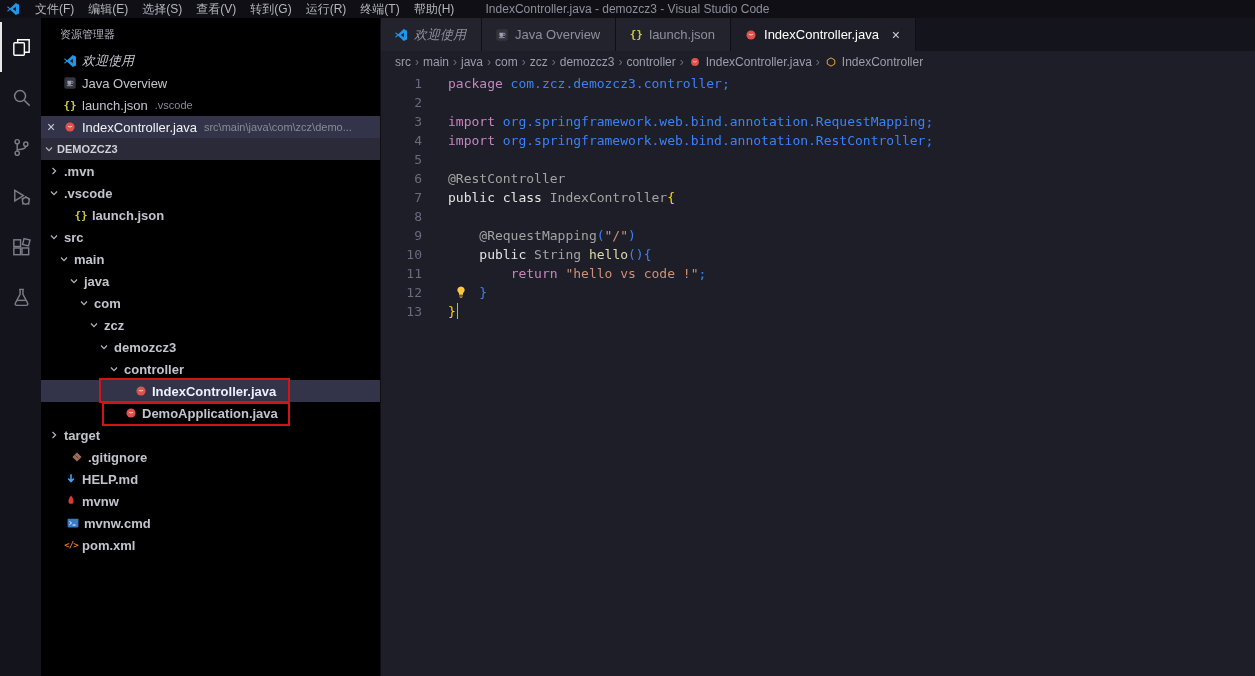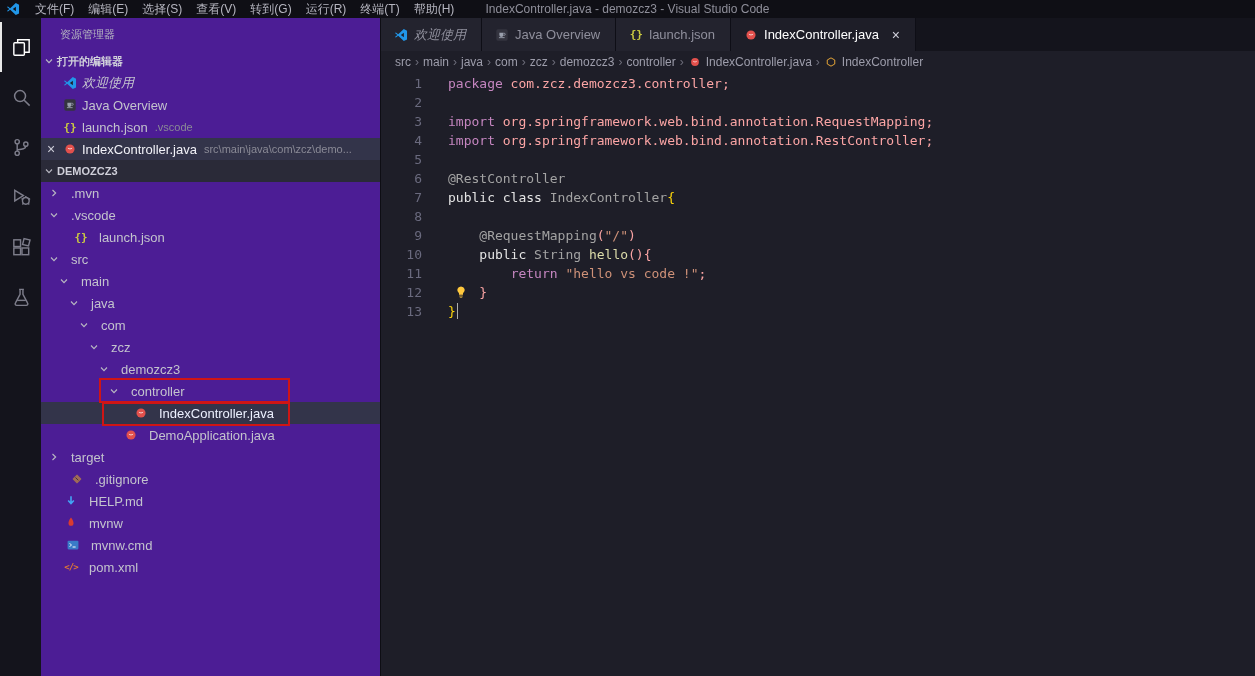--- a/index.html
+++ b/index.html
@@ -17,60 +17,60 @@
 
   .main { flex:1; display:flex; min-height:0; }
 
   
   .activitybar { width:41px; flex:0 0 41px; background:#14141c; display:flex; flex-direction:column; align-items:center; padding-top:4px; }
   .ab-item { width:41px; height:50px; display:flex; align-items:center; justify-content:center; color:#7d7d8a; border-left:2px solid transparent; cursor:pointer; }
   .ab-item svg { width:23px; height:23px; }
   .ab-item.active { color:#ffffff; border-left-color:#e8e8e8; }
 
   
-  .sidebar { width:339px; flex:0 0 339px; background:#4c1d95; position:relative; color:#c3c3cd; overflow:hidden; }
+  .sidebar { width:339px; flex:0 0 339px; background:#000000; position:relative; color:#c3c3cd; overflow:hidden; }
   .sidebar-title { height:32px; line-height:32px; padding-left:19px; font-size:11px; color:#b4b4c0; }
   .section-header { height:22px; display:flex; align-items:center; font-size:11px; font-weight:bold; color:#d0d0da; cursor:pointer; }
   .section-header.project { background:#2a2a38; }
   .twistie { width:16px; height:16px; flex:0 0 16px; display:flex; align-items:center; justify-content:center; }
   .twistie svg { width:12px; height:12px; }
   .twistie.expanded svg { transform:rotate(90deg); }
   .oe-row { height:22px; display:flex; align-items:center; font-size:13px; cursor:pointer; overflow:hidden; }
   .oe-row.active { background:#33344a; color:#f2f2f8; }
   .close-slot { width:20px; flex:0 0 20px; text-align:center; font-size:14px; color:#cdcdd8; }
   .file-icon { width:18px; height:16px; flex:0 0 18px; display:inline-flex; align-items:center; justify-content:center; }
   .file-icon svg { width:14px; height:14px; }
   .json-glyph { color:#cbcb41; font-weight:bold; font-size:11px; font-family:"DejaVu Sans Mono",monospace; }
   .xml-glyph { color:#e37933; font-weight:bold; font-size:9px; letter-spacing:-1px; font-family:"DejaVu Sans Mono",monospace; }
   .oe-label { margin-left:3px; white-space:nowrap; }
   .italic { font-style:italic; }
   .oe-detail { margin-left:7px; font-size:11px; color:#8a8a96; white-space:nowrap; overflow:hidden; text-overflow:ellipsis; }
   .tree-row { height:22px; display:flex; align-items:center; font-size:13px; cursor:pointer; white-space:nowrap; }
   .tree-row.selected { background:#33344a; color:#ecf0ff; }
-  .tree-label { margin-left:9px; }
+  .tree-label { margin-left:2px;font-weight:bold; }
   .anno { position:absolute; border:2px solid #cf1515; pointer-events:none; z-index:4; }
 
   
   .editor-col { flex:1; display:flex; flex-direction:column; min-width:0; background:#1e1e28; border-left:1px solid #0e0e14; }
   .tabbar { height:33px; flex:0 0 33px; background:#14141c; display:flex; overflow:hidden; }
   .tab { height:33px; display:flex; align-items:center; padding:0 11px; background:#23232e; color:#8f8f9c; font-size:13px; border-right:1px solid #0e0e16; cursor:pointer; white-space:nowrap; }
   .tab.active { background:#1e1e28; color:#ffffff; }
   .tab-label { margin:0 4px; }
   .tab-close { width:16px; text-align:center; font-size:14px; color:#d2d2dd; margin-left:5px; cursor:pointer; }
   .breadcrumbs { height:21px; flex:0 0 21px; display:flex; align-items:center; font-size:12px; color:#9d9dab; padding-left:14px; }
   .bc-sep { color:#6d6d7a; margin:0 4px; }
   .bc-item { display:flex; align-items:center; gap:3px; cursor:pointer; }
   .bc-item .file-icon { width:15px; flex:0 0 15px; }
   .bc-item .file-icon svg { width:12px; height:12px; }
   .code { flex:1; font-family:"DejaVu Sans Mono","Liberation Mono",monospace; font-size:13px; line-height:19px; padding-top:2px; overflow:hidden; }
   .line { display:flex; height:19px; position:relative; }
   .ln { width:41px; flex:0 0 41px; text-align:right; color:#6a6a7e; user-select:none; }
   .txt { padding-left:26px; white-space:pre; color:#d4d4d4; }
   .tok-kw { color:#C586C0; } .tok-kwb { color:#e5e5e5; } .tok-type { color:#a3a3a3; }
-  .tok-fn { color:#DCDCAA; } .tok-str { color:#CE9178; } .tok-fg { color:#fca5a5;text-align:center; } .tok-gold { color:#ffd70a; }
+  .tok-fn { color:#DCDCAA; } .tok-str { color:#CE9178; } .tok-fg { color:#3b82f6;text-align:center; } .tok-gold { color:#ffd70a; }
   .bulb { position:absolute; left:73px; top:2px; width:14px; height:14px; }
   .bulb svg { width:14px; height:14px; }
   .cursor { display:inline-block; width:1.5px; height:16px; background:#aeafad; vertical-align:text-bottom; margin-left:1px; }
 </style>
 </head>
 <body>
 
 <div class="app">
 
   <div class="titlebar">
@@ -135,28 +135,20 @@
           <svg viewBox="0 0 24 24" fill="none" stroke="currentColor" stroke-width="1.5">
             <path d="M9.5 3.5h5M10.5 3.5v5.2L5.6 17.8A1.6 1.6 0 007 20.2h10a1.6 1.6 0 001.4-2.4l-4.9-9.1V3.5"></path>
             <path d="M7.5 15h9"></path>
           </svg>
         </div>
       </div>
 
     <div class="sidebar">
       <div class="sidebar-title">资源管理器</div>
 
-      <div class="section-header">
-        <span class="twistie expanded">
-          <svg viewBox="0 0 16 16" fill="none" stroke="#b8b8c2" stroke-width="1.5">
-              <path d="M6 4l4.2 4L6 12"></path>
-            </svg>
-        </span>
-        <span>打开的编辑器</span>
-      </div>
       <div id="open-editors">
           <div class="oe-row">
             <span class="close-slot"></span>
             <span class="file-icon">
               <svg viewBox="0 0 16 16">
                 <path fill="#2196e8" d="M11.2 1.2L4.8 7.1 2.2 5.1l-1.1.6L3.8 8 1.1 10.3l1.1.6 2.6-2L11.2 14.8l3.7-1.8V3L11.2 1.2z"></path>
                 <path fill="#20202b" d="M11.3 5.3v5.4L7.8 8l3.5-2.7z"></path>
               </svg>
             </span>
             <span class="oe-label italic">欢迎使用</span>

